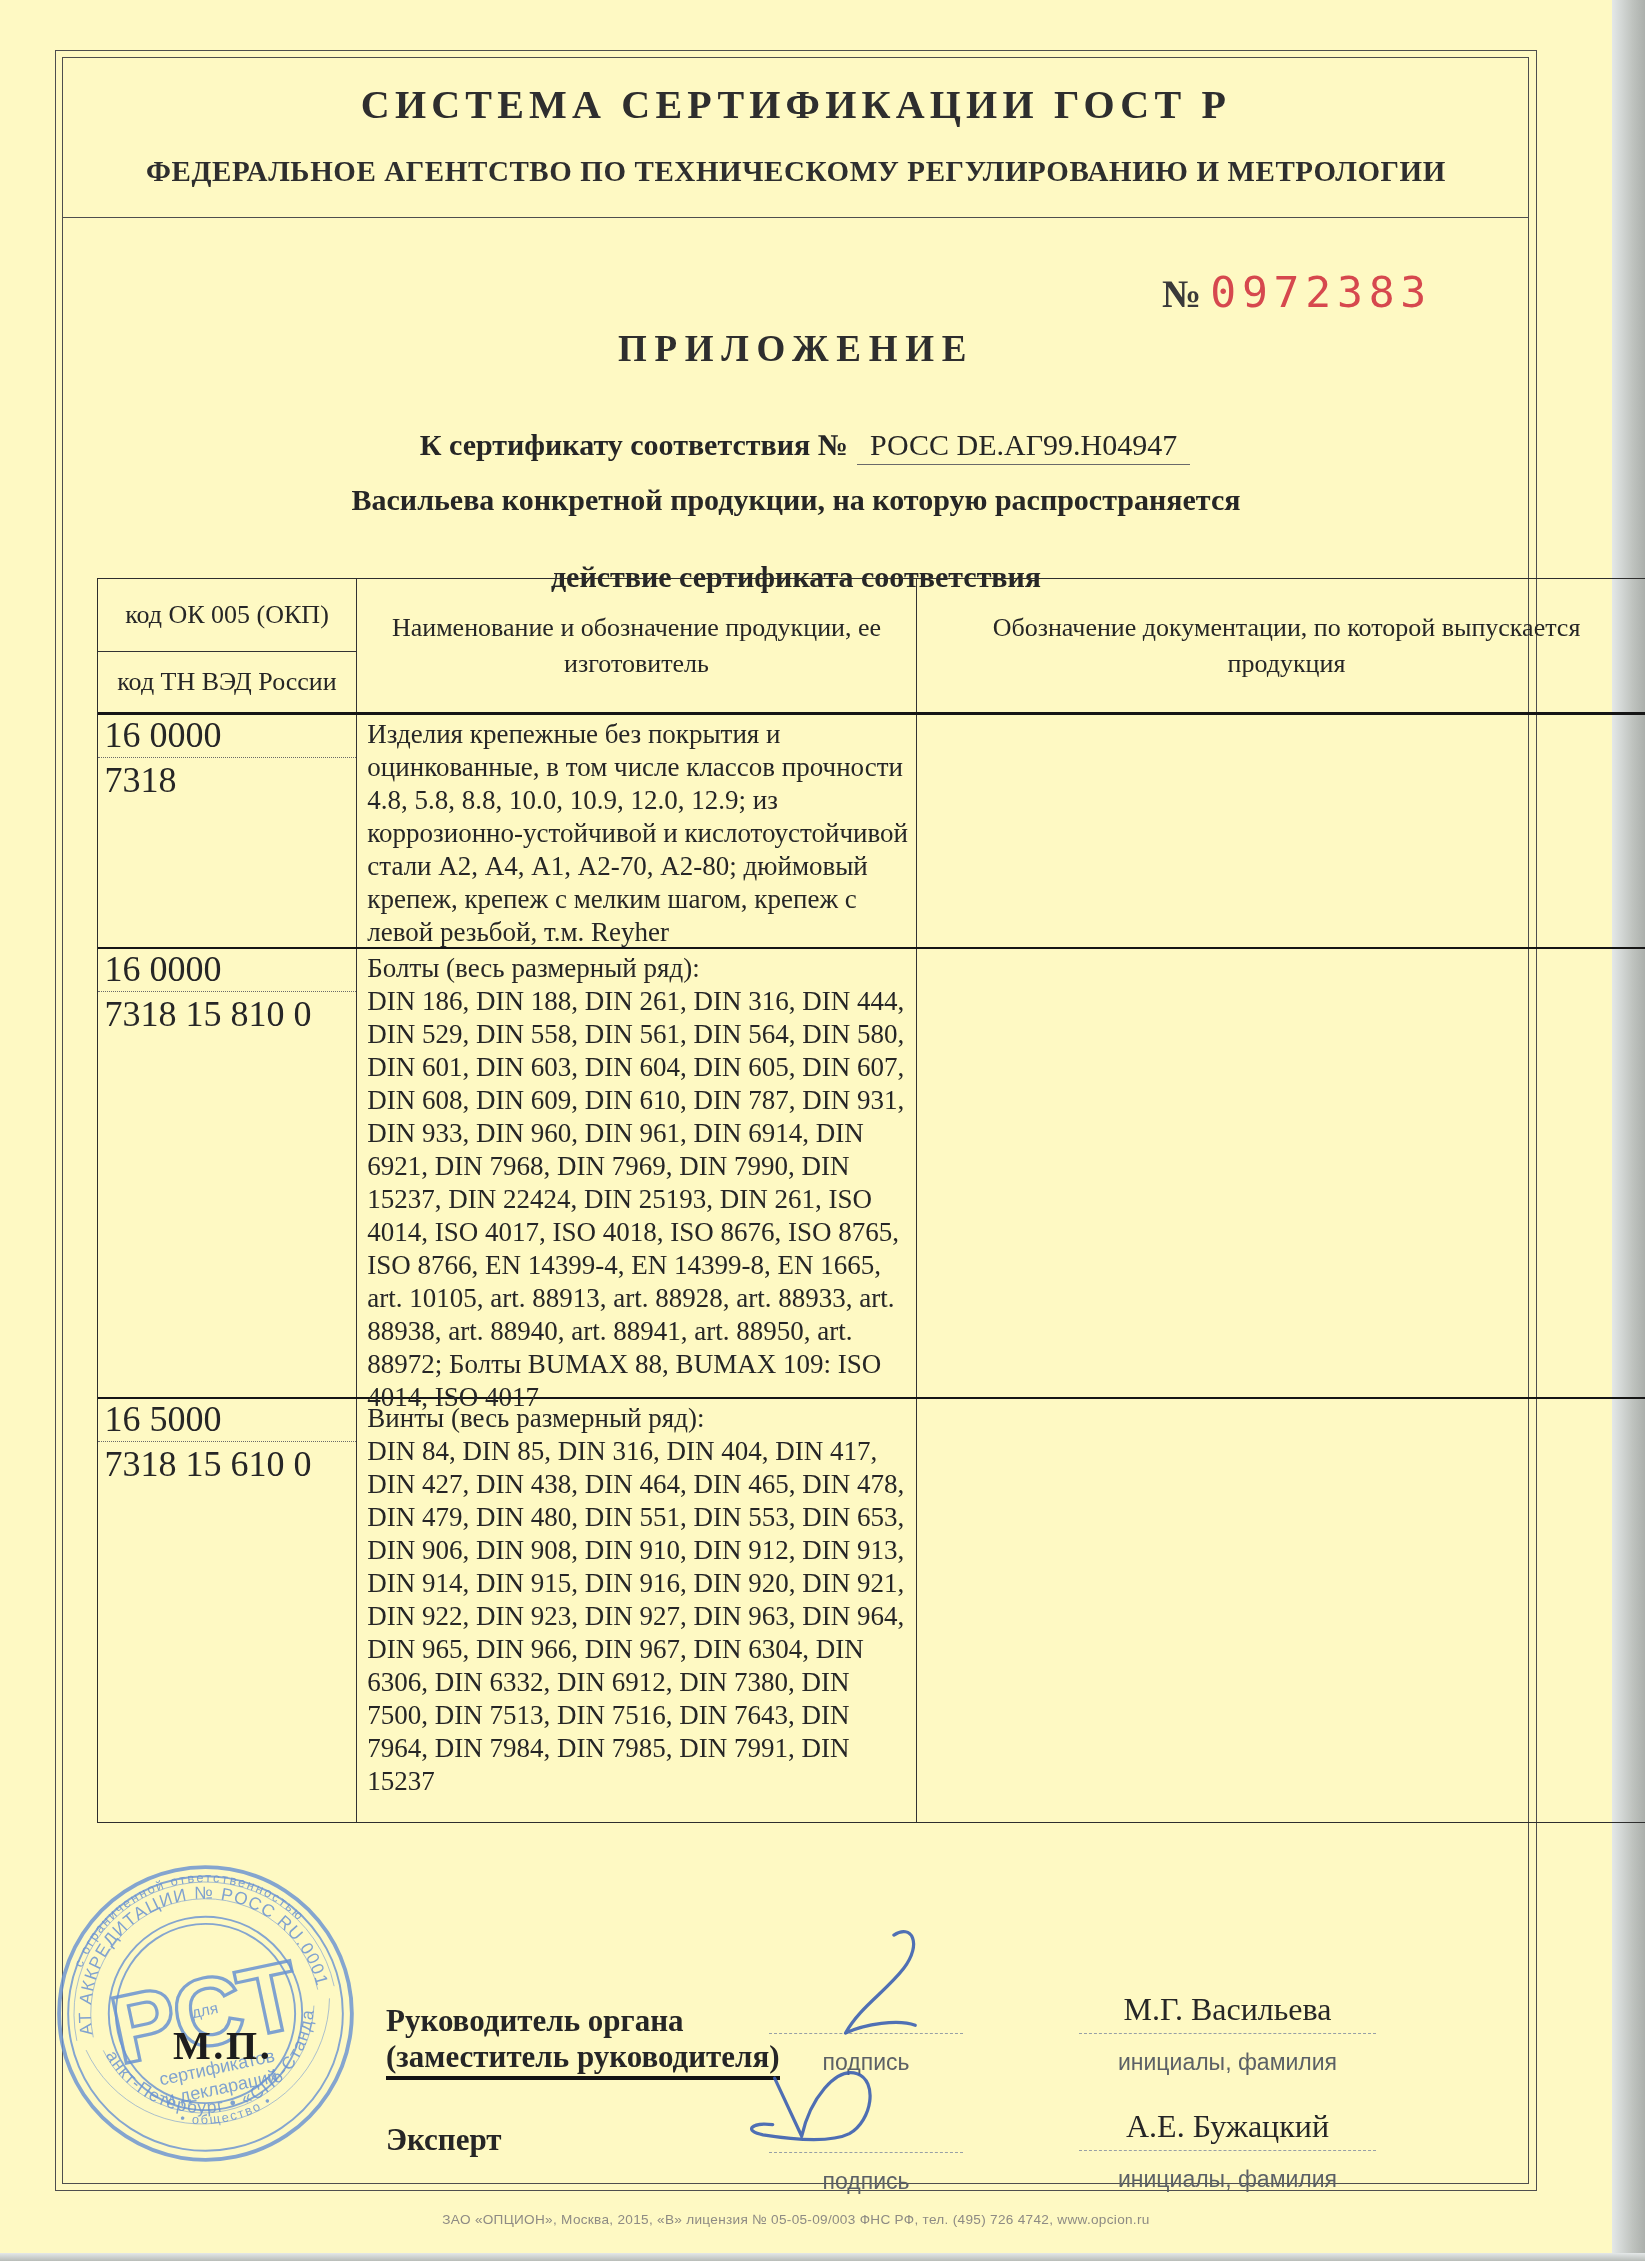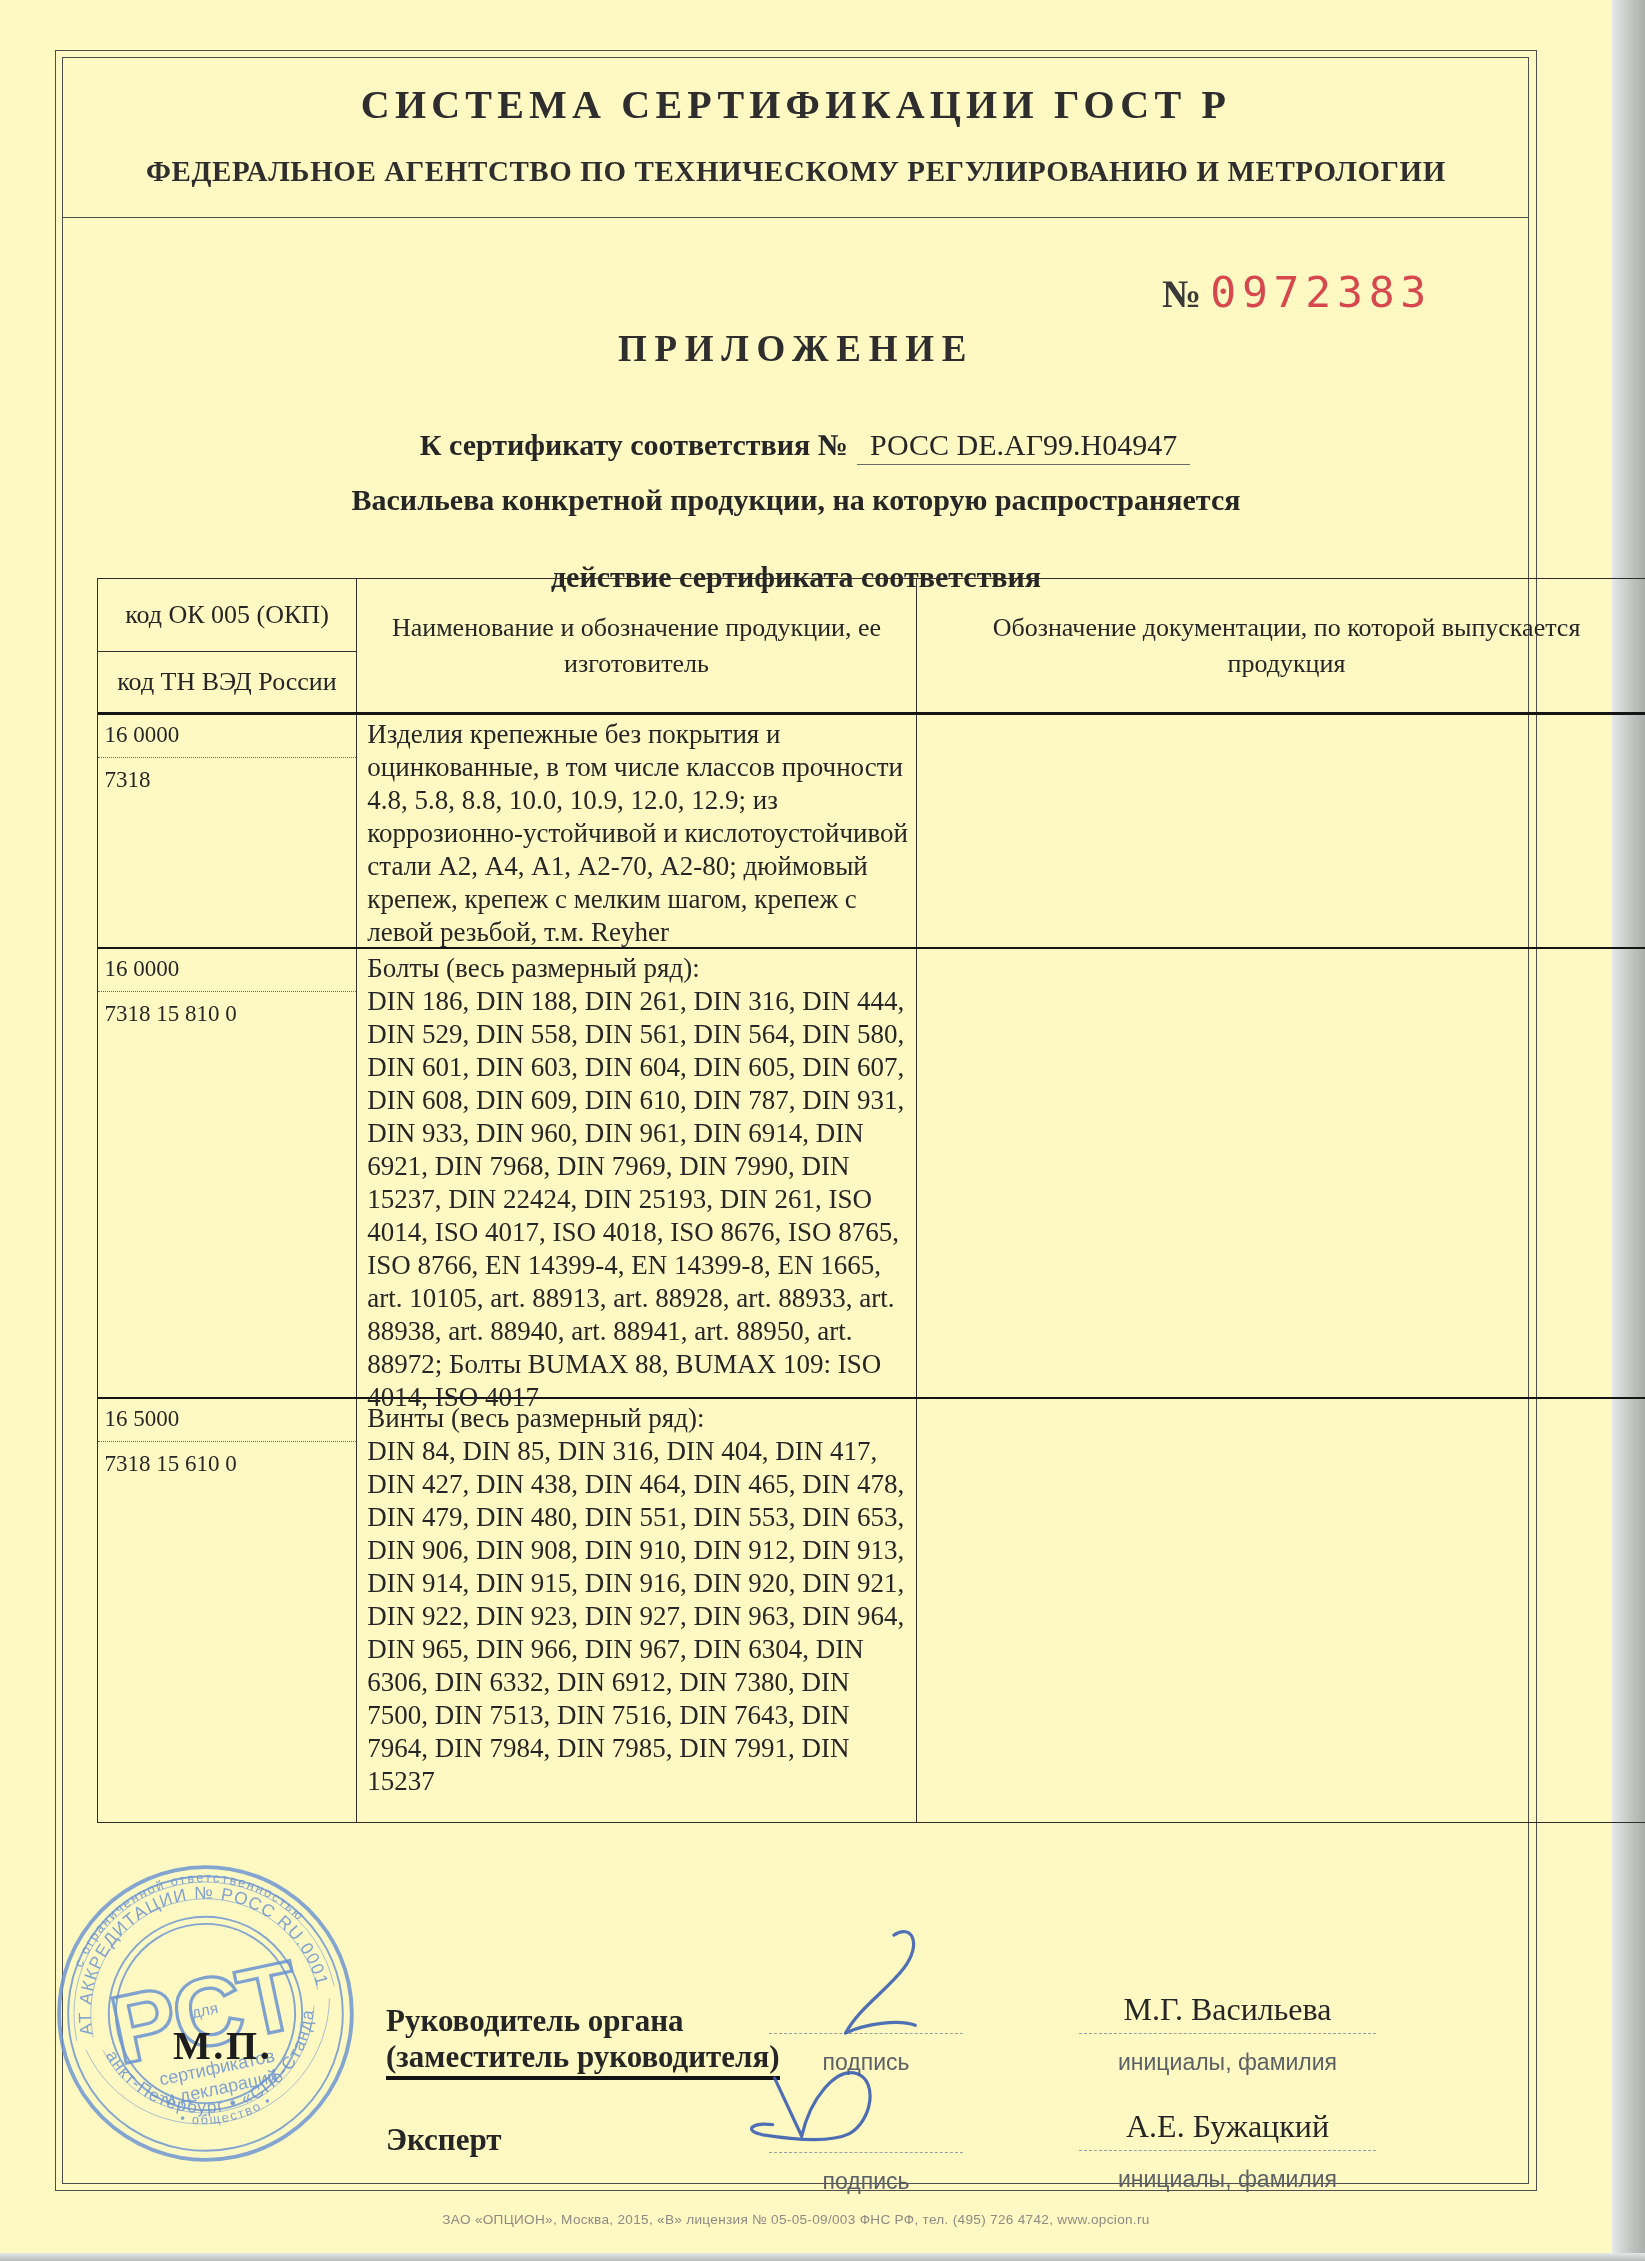--- a/index.html
+++ b/index.html
@@ -43,21 +43,21 @@
   .trow.r3{height:423px;}
   .cell{box-sizing:border-box;}
   .c1{width:258px;}
   .c2{width:561px;border-left:1.3px solid #333;border-right:1.3px solid #333;}
   .c3{flex:1;}
   .hc{display:flex;align-items:center;justify-content:center;text-align:center;
         font-size:26px;line-height:1.35;padding:0 32px;}
   .h1a{height:72px;border-bottom:1.3px solid #333;display:flex;align-items:center;justify-content:center;
         font-size:26px;}
   .h1b{height:59px;display:flex;align-items:center;justify-content:center;font-size:26px;}
-  .codecell{padding:3.9px 6.5px 0 6.5px;font-size:23px;line-height:32px;}
+  .codecell{padding:3.9px 6.5px 0 6.5px;font-size:36px;line-height:32px;}
   .dotline{border-bottom:1.9px dotted #6a6a6a;height:3.9px;margin:2.6px -6.5px 5.2px -6.5px;}
   .prodcell{padding:2.6px 7.7px 0 10.3px;font-size:27px;line-height:33px;text-align:left;}
 
   .role-head{position:absolute;left:386px;top:2003px;}
   .role-line1{font-weight:bold;font-size:31px;line-height:36px;}
   .role-line2{display:inline-block;font-weight:bold;font-size:31px;line-height:35px;
         border-bottom:4.5px solid #141414;padding-bottom:1.9px;}
   .role-expert{position:absolute;left:386px;top:2122px;font-weight:bold;font-size:31px;}
 
   .sigline{position:absolute;width:194px;}

